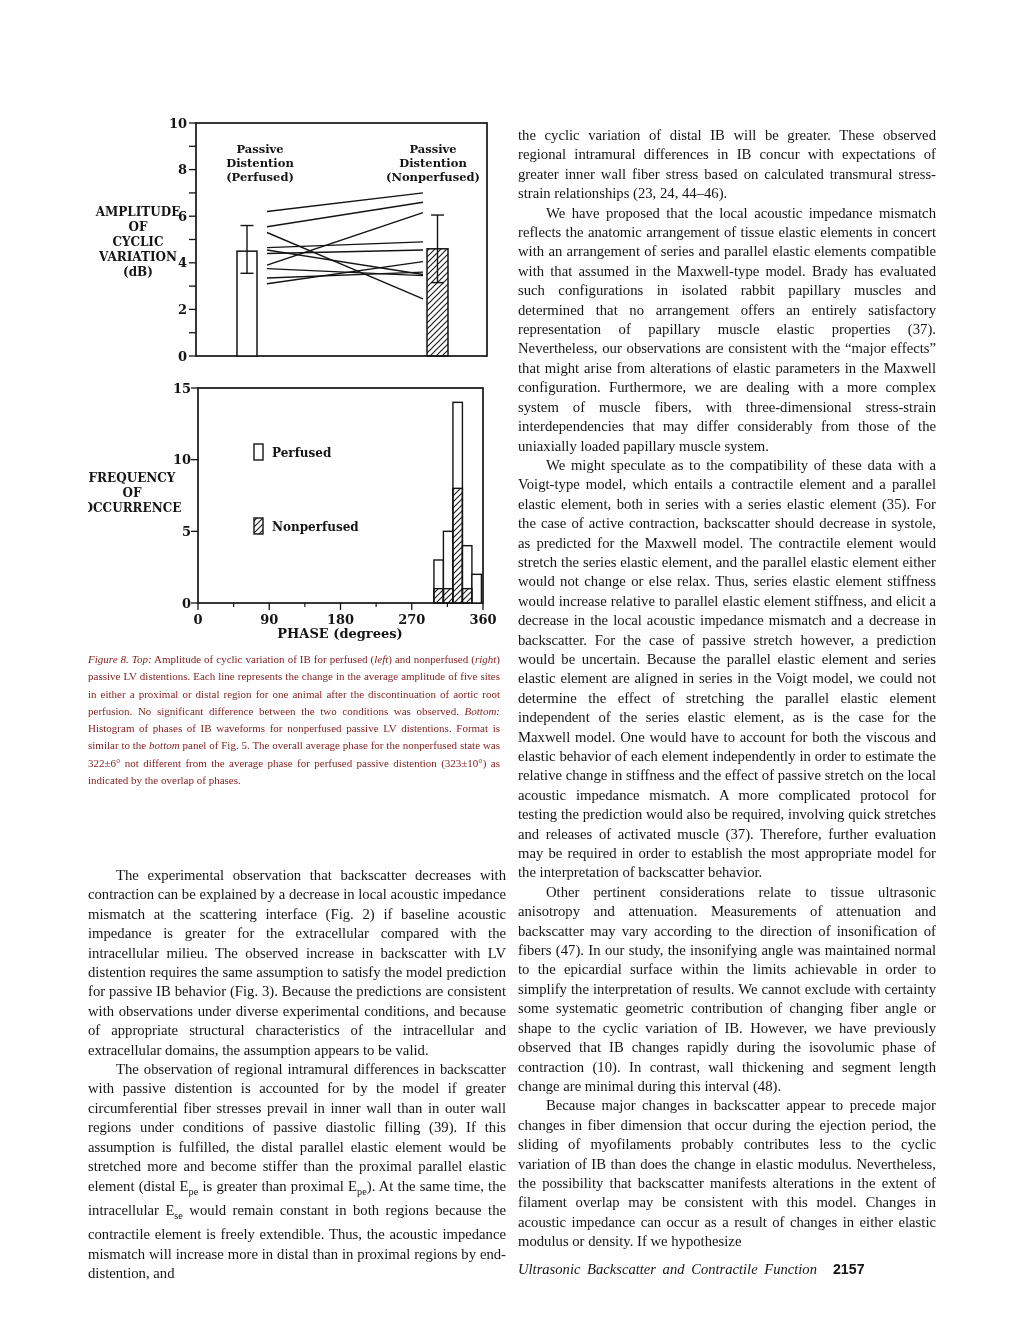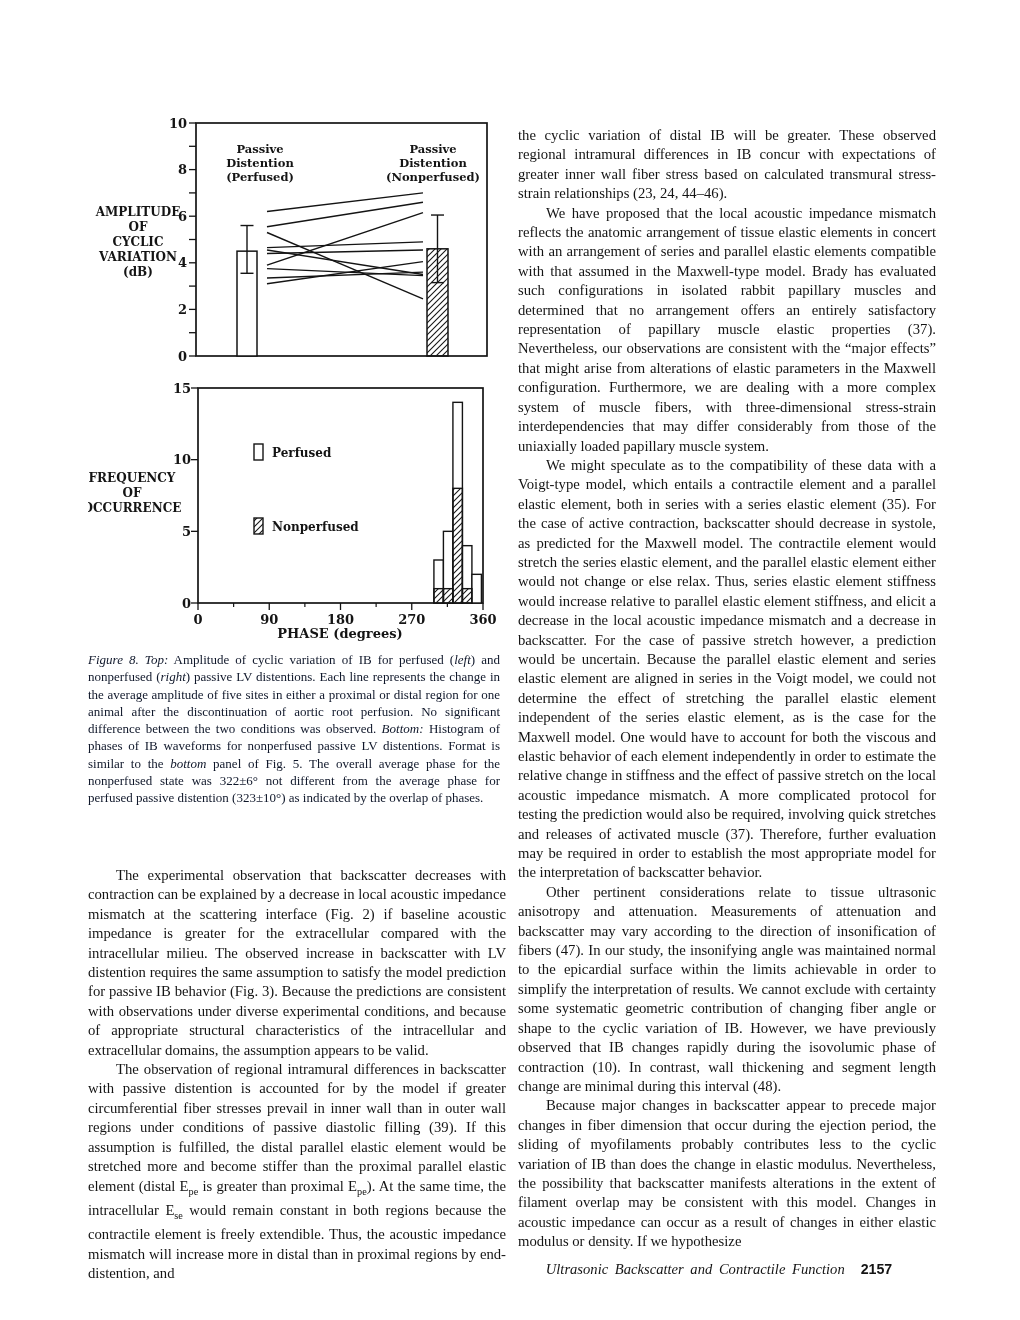--- a/index.html
+++ b/index.html
@@ -7,25 +7,25 @@
     position:relative;width:1020px;height:1320px;background:#ffffff;
     margin:0 auto;overflow:hidden;color:#141414;
     font-family:"Liberation Serif",serif;
   }
   .col{position:absolute;width:418px;text-align:justify;
        font-size:14.7px;line-height:19.4px;color:#141414;}
   .col p{margin:0;text-indent:28px;}
   .col p.noindent{text-indent:0;}
   .figure-caption{
     position:absolute;left:88px;top:651px;width:412px;text-align:justify;
-    font-size:13px;line-height:17.3px;color:#0f172a;
+    font-size:11px;line-height:17.3px;color:#7f1d1d;
   }
   .chart-svg{position:absolute;}
   .footer{
-    position:absolute;left:518px;top:1260px;width:402px;text-align:center;
+    position:absolute;left:518px;top:1260px;width:402px;text-align:left;
     font-size:14.6px;line-height:19px;white-space:nowrap;
   }
   .footer .running{font-style:italic;word-spacing:3px;}
   .footer .pagenum{font-weight:bold;font-family:"Liberation Sans",sans-serif;
     font-size:14.2px;margin-left:16px;font-style:normal;}
   sub{font-size:0.7em;}
 </style>
 </head>
 <body>
 

